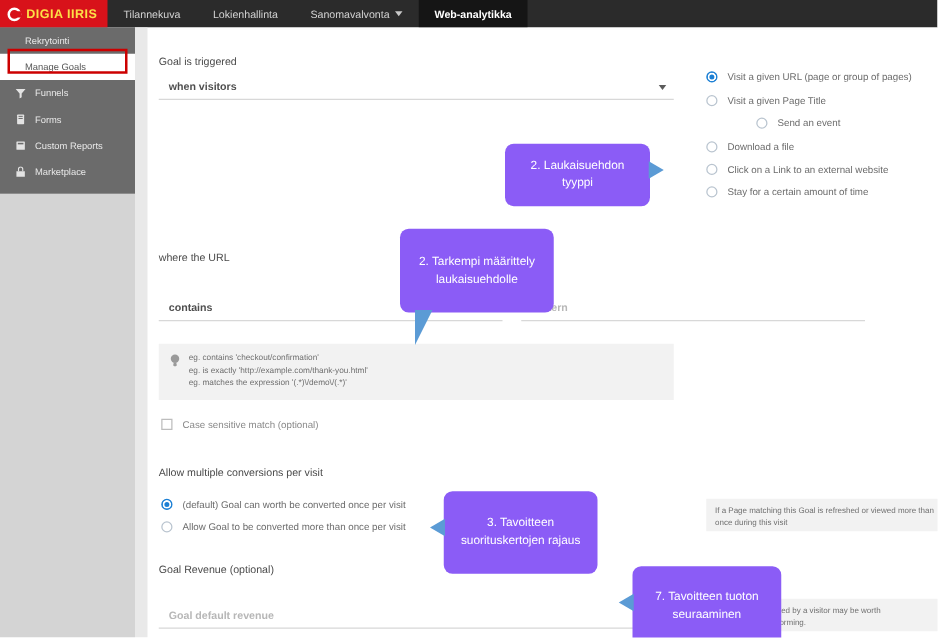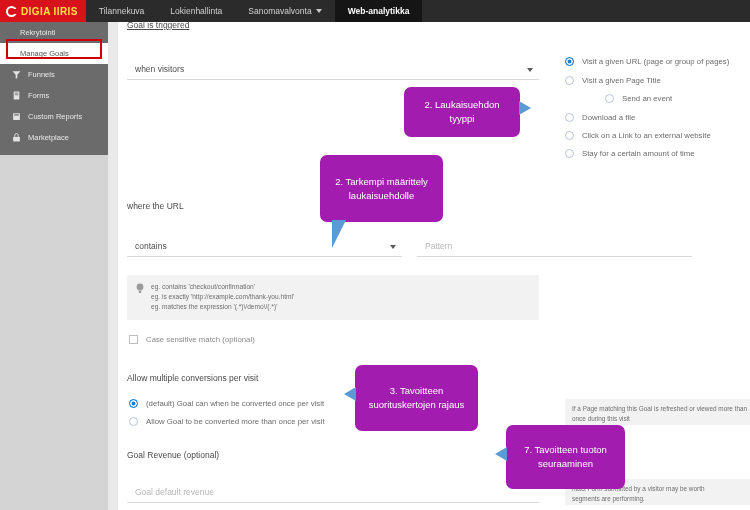--- a/index.html
+++ b/index.html
@@ -71,21 +71,21 @@
   .gutter {
     position: absolute; top: 22px; left: 108px; width: 10px; height: 488px;
     background: #e9e9e9;
   }
 
   
   .field-label {
     position: absolute; font-size: 8.5px; color: #4a4a4a; white-space: nowrap;
   }
   .select-line {
-    position: absolute; border-bottom: 1px solid #d8d8d8; height: 20px;
+    position: absolute; border-bottom: 1px solid #d8d8d8; height: 20px; font-weight: bold;
   }
   .select-line .val {
     font-size: 8.5px; color: #4f4f4f; position: absolute; left: 8px; top: 4px;
   }
   .select-line .ph { color: #b7b7b7; }
   .sel-caret {
     position: absolute; right: 6px; top: 8px;
     width: 0; height: 0; border-left: 3px solid transparent;
     border-right: 3px solid transparent; border-top: 4px solid #5b5b5b;
   }
@@ -120,24 +120,24 @@
   .hintbox .lines { font-size: 6.6px; color: #6f6f6f; line-height: 1.55; }
 
   
   .infopanel {
     position: absolute; background: #f2f2f2; font-size: 6.4px;
     color: #6f6f6f; line-height: 1.5; padding: 5px 7px; overflow: hidden;
   }
 
   
   .callout {
-    position: absolute; background: #a21caf; color: #ffffff;
+    position: absolute; background: #8b5cf6; color: #ffffff;
     border-radius: 7px; display: flex; align-items: center;
     justify-content: center; text-align: center;
-    font-size: 9.5px; line-height: 1.45; padding: 14px 8px; z-index: 20;
+    font-size: 9.5px; line-height: 1.45; padding: 14px 8px; z-index: 20; margin-top: 28px;
   }
   .tail { position: absolute; width: 0; height: 0; }
   .tail-r {
     right: -11px; top: 14px;
     border-top: 7px solid transparent; border-bottom: 7px solid transparent;
     border-left: 12px solid #5b9bd5;
   }
   .tail-l {
     left: -11px; top: 22px;
     border-top: 7px solid transparent; border-bottom: 7px solid transparent;
@@ -208,21 +208,21 @@
     <div class="side-item">
       <svg class="side-ico" viewBox="0 0 16 16">
         <path d="M2 7h12v8H2z"></path>
         <path d="M5 7V4a3 3 0 016 0v3" fill="none" stroke="#e3e3e3" stroke-width="1.6"></path>
       </svg>
       <span>Marketplace</span>
     </div>
   </div>
   <div class="redbox"></div>
 
-  <div class="field-label" style="left:127px; top:20px;text-decoration:underline;">Goal is triggered</div>
+  <div class="field-label" style="left:127px; top:44px;">Goal is triggered</div>
 
   <div class="select-line" style="left:127px; top:60px; width:412px;">
     <span class="val">when visitors</span>
     <span class="sel-caret"></span>
   </div>
 
   <div class="radio-row" style="left:565px; top:57px;">
     <span class="radio on"></span>
     <span>Visit a given URL (page or group of pages)</span>
   </div>
@@ -272,21 +272,21 @@
 
   <div class="check-row" style="left:129px; top:335px;">
     <span class="checkbox"></span>
     <span>Case sensitive match (optional)</span>
   </div>
 
   <div class="field-label" style="left:127px; top:373px;">Allow multiple conversions per visit</div>
 
   <div class="radio-row" style="left:129px; top:399px;">
     <span class="radio on"></span>
-    <span>(default) Goal can when be converted once per visit</span>
+    <span>(default) Goal can worth be converted once per visit</span>
   </div>
   <div class="radio-row" style="left:129px; top:417px;">
     <span class="radio"></span>
     <span>Allow Goal to be converted more than once per visit</span>
   </div>
 
   <div class="field-label" style="left:127px; top:450px;">Goal Revenue (optional)</div>
 
   <div class="select-line" style="left:127px; top:483px; width:412px;">
     <span class="val ph">Goal default revenue</span>

